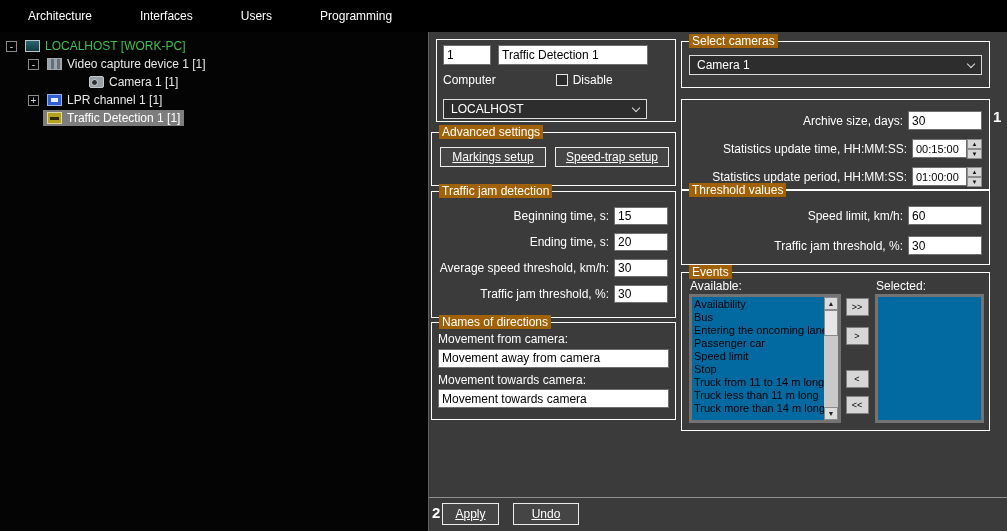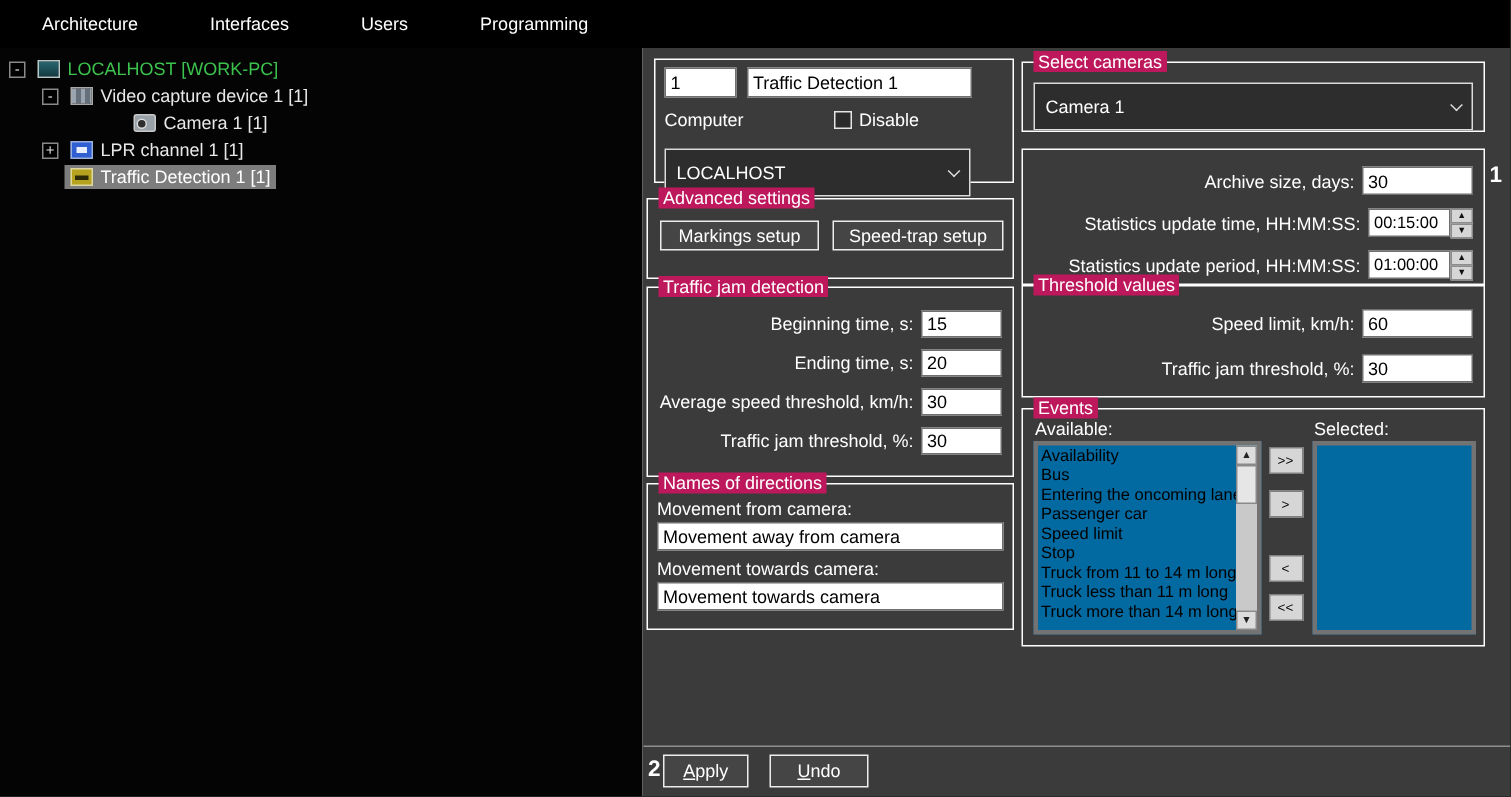--- a/index.html
+++ b/index.html
@@ -25,39 +25,39 @@
   .camera-icon { background:#98a0a8; border:1px solid #c8c8c8; border-radius:2px; }
   .camera-icon::after { content:''; position:absolute; left:1px; top:2px; width:5px; height:5px; border-radius:50%; background:#2d2d2d; border:1px solid #d8d8d8; }
   .lpr-channel-icon { background:#2f5fd0; border:1px solid #9ab0dd; }
   .lpr-channel-icon::after { content:''; position:absolute; left:3px; top:3px; width:7px; height:4px; background:#e8eefc; }
   .traffic-detection-icon { background:#b5a21f; border:1px solid #ded8a0; }
   .traffic-detection-icon::after { content:''; position:absolute; left:2px; top:4px; width:9px; height:3px; background:#2e2a08; }
 
   
   .main-panel { position:absolute; left:429px; top:32px; width:578px; height:499px; background:#3b3b3b; }
   .group { position:absolute; border:1px solid #fff; }
-  .group-title { position:absolute; top:-8px; left:7px; background:#be185d; padding:0 3px; font-size:12px; color:#fff; line-height:14px; white-space:nowrap; }
+  .group-title { position:absolute; top:-8px; left:7px; background:#a16207; padding:0 3px; font-size:12px; color:#fff; line-height:14px; white-space:nowrap; }
   .lbl { font-size:12px; color:#fff; }
   .txt { background:#fff; border:1px solid #6f6f6f; color:#000; font-size:12px; font-family:inherit; padding:0 3px; height:19px; }
 
   .identity-box { position:absolute; left:7px; top:7px; width:240px; height:83px; border:1px solid #fff; padding:5px 6px; }
   .row1 { display:flex; gap:7px; }
   .id-input { width:48px; height:20px; }
   .name-input { width:150px; height:20px; }
   .row2 { margin-top:8px; display:flex; align-items:center;gap:16px; }
   .disable-wrap { display:flex; align-items:center; gap:5px; margin-left:44px; }
   .checkbox { width:12px; height:12px; background:#2b2b2b; border:1px solid #e6e6e6; flex:none; }
   .row3 { margin-top:12px;text-align:center; }
 
-  .dropdown { display:flex; align-items:center; background:#2d2d2d; border:1px solid #dcdcdc; color:#fff; font-size:12px; padding:0 7px; height:32px; cursor:default; }
+  .dropdown { display:flex; align-items:center; background:#2d2d2d; border:1px solid #dcdcdc; color:#fff; font-size:12px; padding:0 7px; height:20px; cursor:default; }
   .chev { width:6px; height:6px; border-right:1px solid #ddd; border-bottom:1px solid #ddd; transform:rotate(45deg); margin-left:auto; margin-top:-3px; flex:none; }
   .computer-dd { width:204px; }
   .camera-dd { margin:13px 7px 0 7px; }
 
-  .dbtn { background:#454545; border:1px solid #ececec; color:#fff; font-size:12px; font-family:inherit; padding:0; cursor:default; }
+  .dbtn { background:#454545; border:1px solid #ececec; color:#fff; font-size:12px; font-family:inherit; padding:0; cursor:default;text-decoration:underline; }
   .dbtn .fl { display:block; }
   .apply-btn .fl::first-letter, .undo-btn .fl::first-letter { text-decoration:underline; }
 
   .advanced-group { left:2px; top:100px; width:245px; height:54px; }
   .adv-buttons { margin:14px 0 0 8px; display:flex; gap:9px; }
   .markings-btn { width:106px; height:20px; }
   .speedtrap-btn { width:114px; height:20px; }
 
   .field-row { display:flex; align-items:center; margin:0 7px 9px 6px; }
   .field-label { flex:1; text-align:right; color:#fff; font-size:12px; margin-right:5px; white-space:nowrap; overflow:hidden; }

